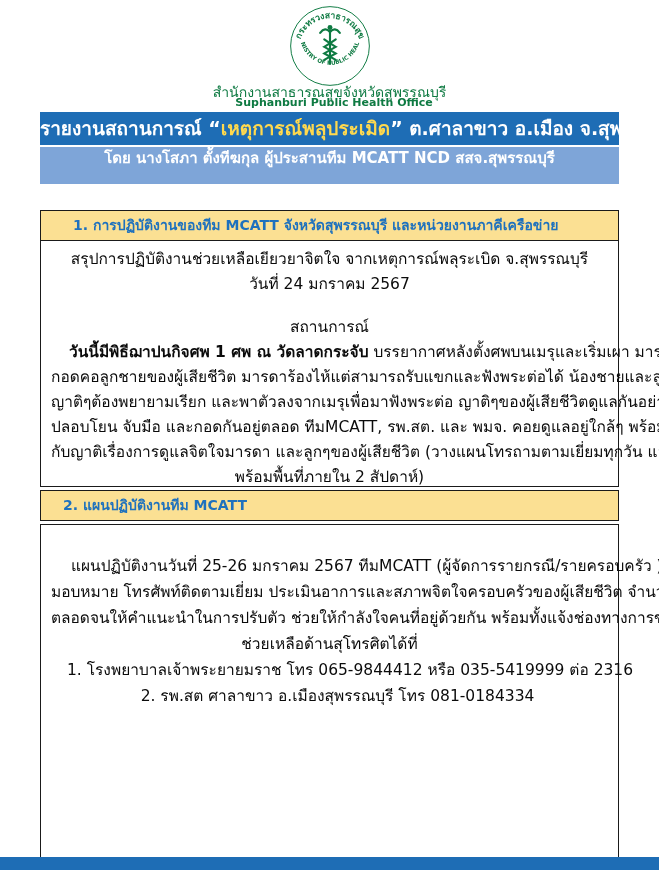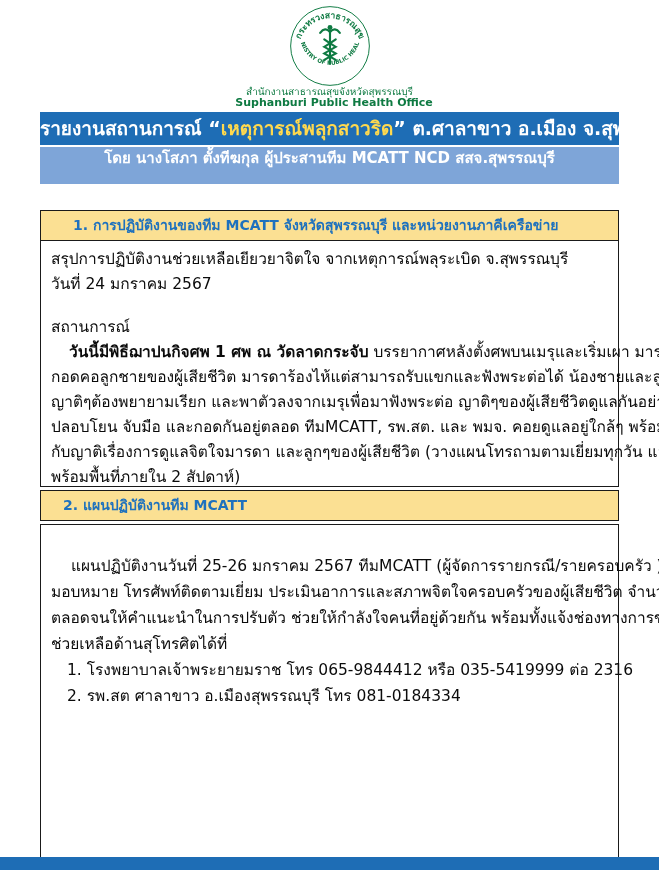--- a/index.html
+++ b/index.html
@@ -7,21 +7,21 @@
     position:relative;
     width:659px;height:870px;
     background:#ffffff;
     overflow:hidden;
     font-family:"DejaVu Sans","Liberation Sans",sans-serif;
     color:#111;
   }
   
   .logo-block{width:100%;text-align:center;padding-top:5px;}
   .logo-block svg{display:block;margin:0 auto;}
-  .logo-caption-thai{font-size:10px;line-height:10px;color:#0E7A42;}
+  .logo-caption-thai{font-size:14px;line-height:10px;color:#0E7A42;}
   .logo-caption-eng{font-size:11px;line-height:11px;color:#0E7A42;font-weight:bold;margin-left:9px;}
   
   .title-bar{
     margin:4px 40px 0 40px;height:33px;line-height:33px;
     background:#1E6DB5;color:#ffffff;text-align:center;
     font-size:19px;font-weight:bold;white-space:nowrap;
   }
   .title-highlight{color:#FFD94E;}
   .byline-bar{
     margin:2px 40px 0 40px;height:37px;line-height:23px;
@@ -36,20 +36,21 @@
     padding-left:32px;white-space:nowrap;
   }
   .section-header.first{margin-top:26px;}
   .section-header.second{margin-top:3px;padding-left:22px;}
   .section-body{
     margin:-1px 40px 0 40px;
     background:#ffffff;border:1px solid #1a1a1a;
     font-size:15.5px;color:#0b0b0b;
     padding:6px 10px 0 10px;
     box-sizing:border-box;
+    text-align:center;
   }
   .body-1{height:247px;}
   .body-2{height:336px;margin-top:3px;padding-top:28px;}
   .tline{line-height:25px;white-space:nowrap;}
   .tline.indent{text-indent:18px;}
   .tline.b{font-weight:bold;}
   .blank-row{height:18px;}
   .contact-item{line-height:26px;padding-left:16px;white-space:nowrap;}
   .pline{line-height:26px;white-space:nowrap;}
   .pline.indent{text-indent:20px;}
@@ -82,21 +83,21 @@
         <path d="M62,34 Q56,26 50,33"></path>
         <path d="M43,42 Q50,47 57,51 Q50,55 43,59 Q50,63 57,67"></path>
         <path d="M57,42 Q50,47 43,51 Q50,55 57,59 Q50,63 43,67"></path>
       </g>
     </svg>
     <div class="logo-caption-thai">สำนักงานสาธารณสุขจังหวัดสุพรรณบุรี</div>
     <div class="logo-caption-eng">Suphanburi Public Health Office</div>
   </div>
 
   <div class="title-bar">
-    <span>รายงานสถานการณ์ “</span><span class="title-highlight">เหตุการณ์พลุกสาวริด</span><span>” ต.ศาลาขาว อ.เมือง จ.สุพรรณบุรี</span>
+    <span>รายงานสถานการณ์ “</span><span class="title-highlight">เหตุการณ์พลุประเมิด</span><span>” ต.ศาลาขาว อ.เมือง จ.สุพรรณบุรี</span>
   </div>
 
   <div class="byline-bar">โดย นางโสภา ตั้งทีฆกุล ผู้ประสานทีม MCATT  NCD สสจ.สุพรรณบุรี</div>
 
   <div class="section-header first">1.  การปฏิบัติงานของทีม MCATT จังหวัดสุพรรณบุรี และหน่วยงานภาคีเครือข่าย</div>
   <div class="section-body body-1">
     <div class="tline">สรุปการปฏิบัติงานช่วยเหลือเยียวยาจิตใจ จากเหตุการณ์พลุระเบิด จ.สุพรรณบุรี</div>
     <div class="tline">วันที่ 24 มกราคม 2567</div>
     <div class="blank-row"></div>
     <div class="tline">สถานการณ์</div>

